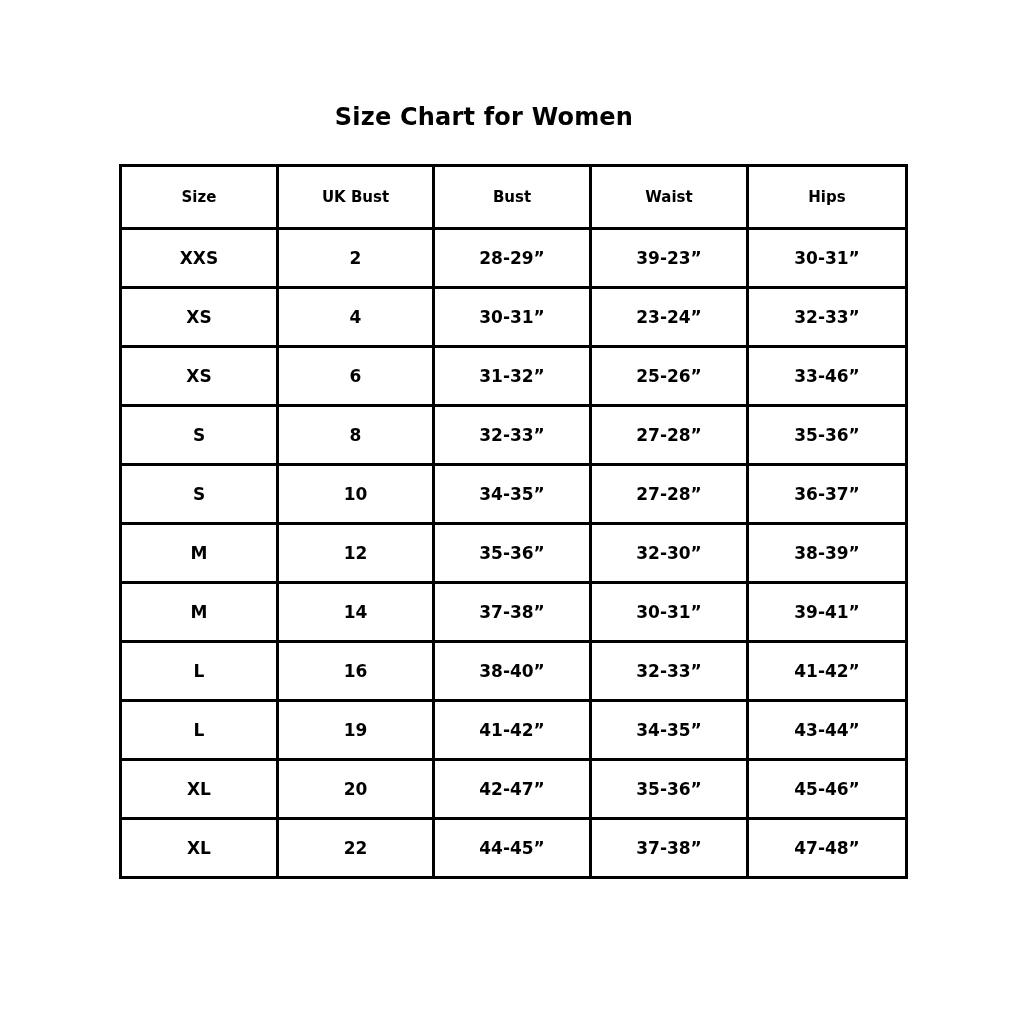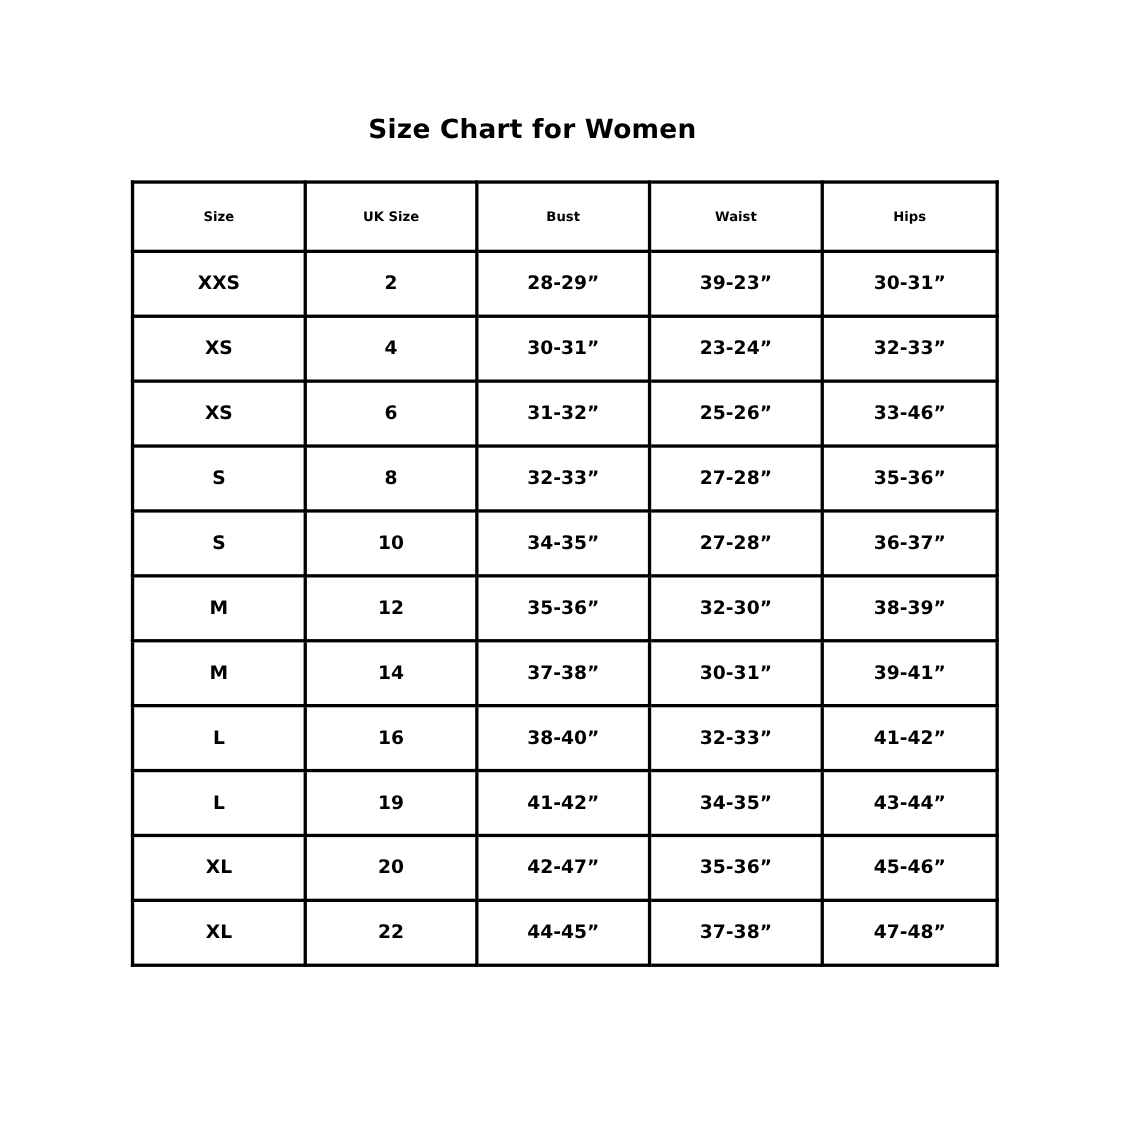--- a/index.html
+++ b/index.html
@@ -45,21 +45,21 @@
   table.size-chart td {
     border: 3px solid #000000;
     height: 56px;
     text-align: center;
     vertical-align: middle;
     font-size: 17px;
     font-weight: bold;
     padding: 0;
   }
   table.size-chart th {
-    font-size: 12px;
+    font-size: 15px;
     height: 60px;
   }
   col.c0 { width: 157px; }
   col.c1 { width: 156px; }
   col.c2 { width: 157px; }
   col.c3 { width: 157px; }
   col.c4 { width: 159px; }
 </style>
 </head>
 <body>
@@ -73,21 +73,21 @@
       <colgroup>
         <col class="c0">
           <col class="c1">
           <col class="c2">
           <col class="c3">
           <col class="c4">
       </colgroup>
       <thead>
         <tr>
           <th>Size</th>
-          <th>UK Size</th>
+          <th>UK Bust</th>
           <th>Bust</th>
           <th>Waist</th>
           <th>Hips</th>
         </tr>
       </thead>
       <tbody>
         <tr>
           <td>XXS</td>
           <td>2</td>
           <td>28-29”</td>

